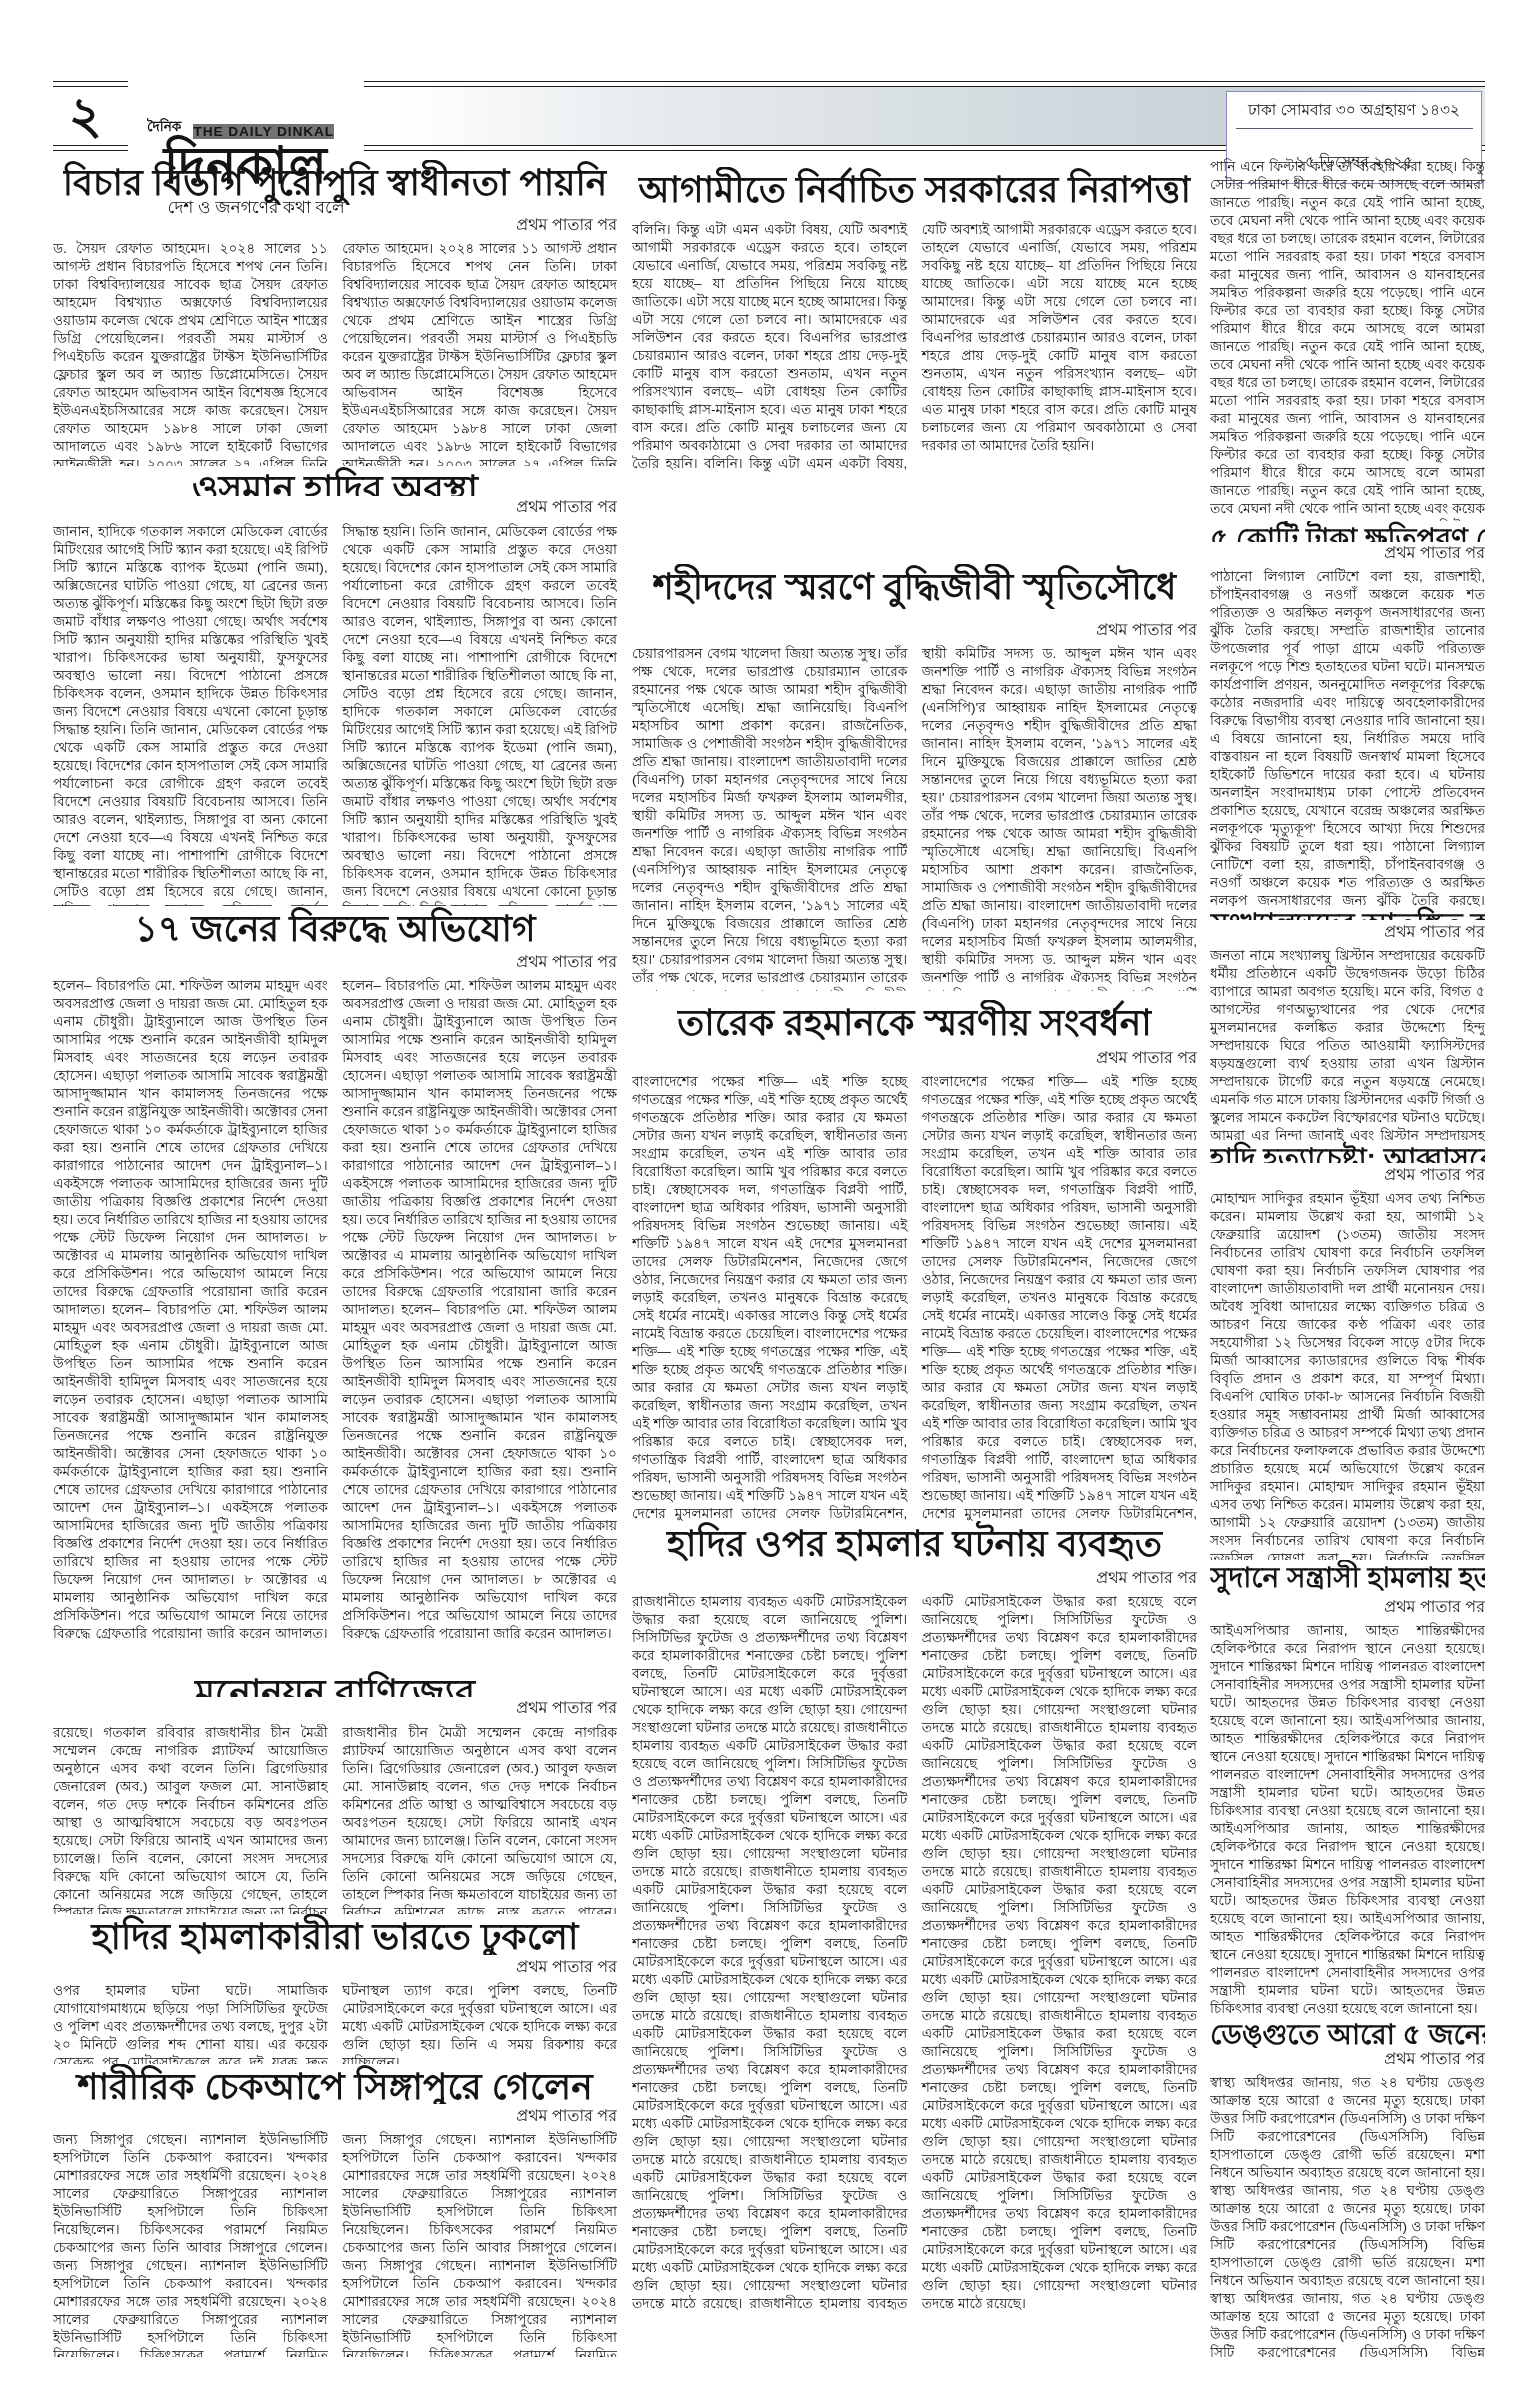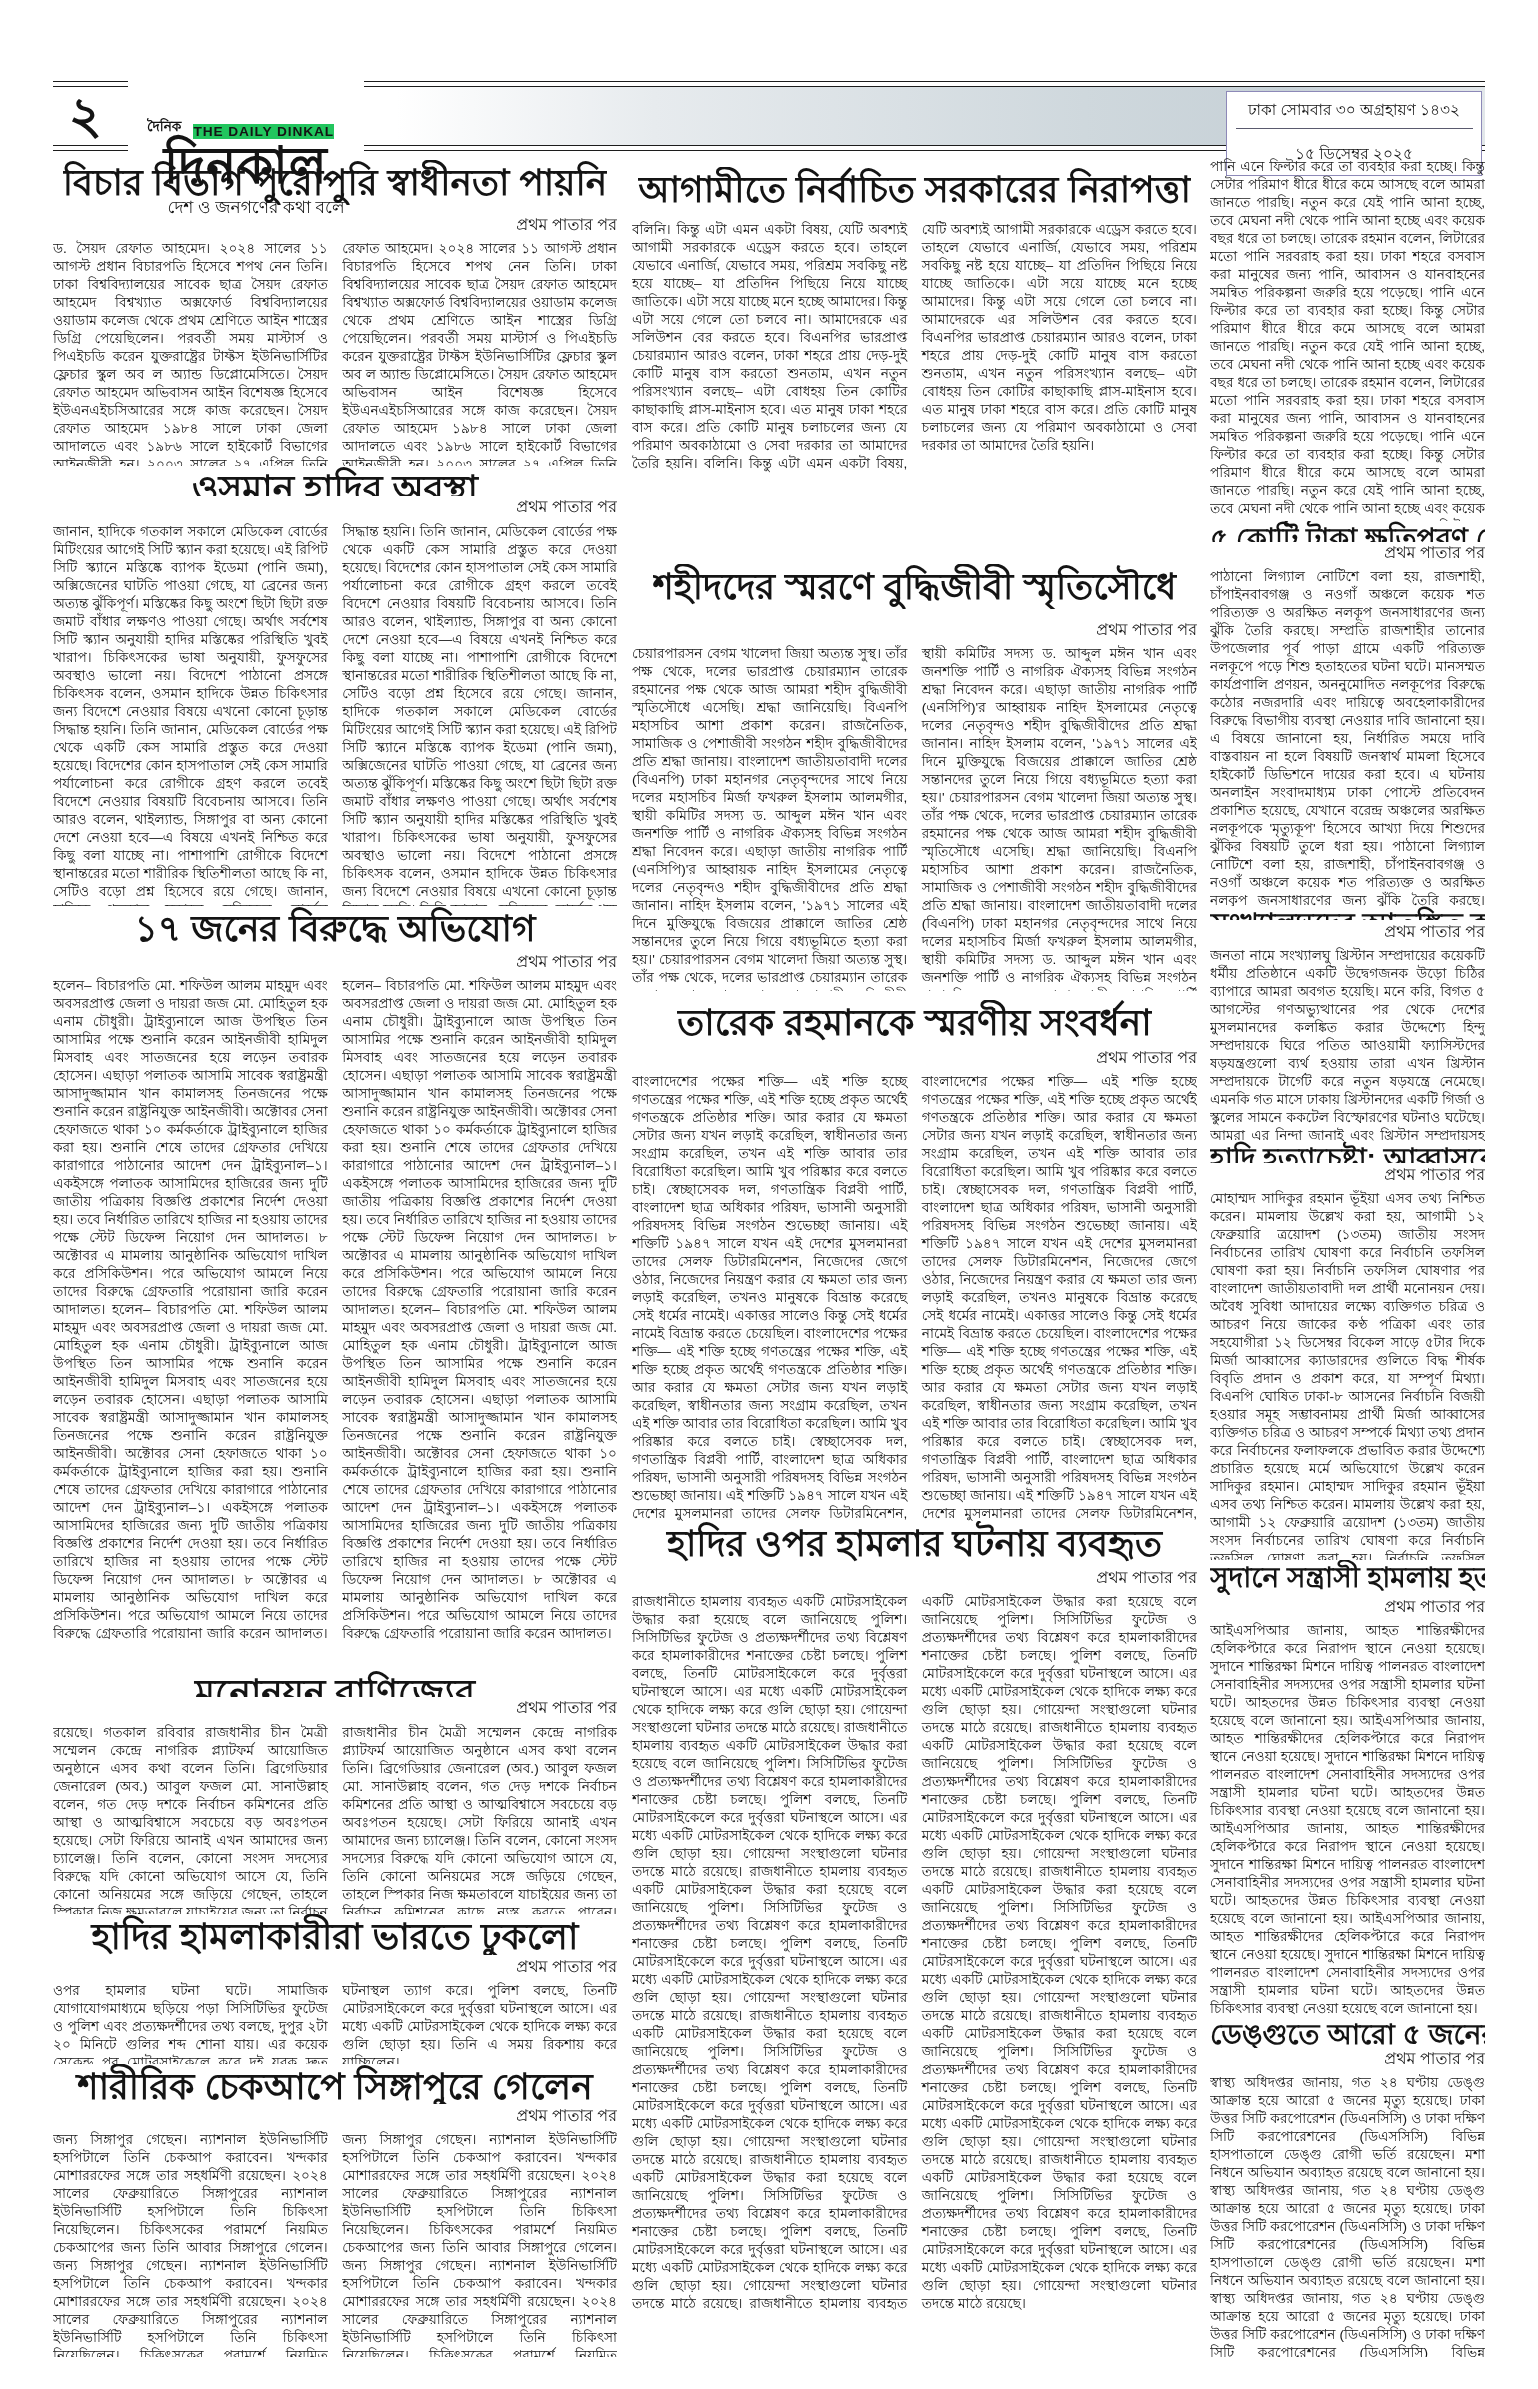--- a/index.html
+++ b/index.html
@@ -24,29 +24,29 @@
   .pagenum {
     position:absolute; left:62px; top:89px; font-size:51px; font-weight:bold;
     background:#fff; padding:0 6.8px; line-height:1.05;
   }
   .brand {
     position:absolute; left:128px; top:79px; background:#ffffff; padding:1.7px 19px 0 19px;
     text-align:left;
   }
   .brand-top { display:flex; align-items:flex-end; gap:12px; }
   .brand-pre { font-size:13.7px; font-weight:bold;margin-top:34px; }
-  .brand-en { font-size:13.7px; font-weight:bold; letter-spacing:0.9px; background:#22c55e; }
+  .brand-en { font-size:13.7px; font-weight:bold; letter-spacing:0.9px; background:#737373; }
   .brand-name { font-size:51px; font-weight:900; line-height:1.05; letter-spacing:0.9px;text-align:center; }
   .tagline { font-size:17px; padding:1.7px 0 0 20.5px; }
   .datebox {
     position:absolute; right:56px; top:91px; width:256px;
     background:#ffffff; border:1.7px solid #8d89b8; text-align:center;
     font-size:15.4px; padding:6px 8.5px 6.8px 8.5px;
   }
-  .datebox .l1 { padding-bottom:4.3px; border-bottom:0.9px solid #5a5a6e; margin-bottom:13px; }
+  .datebox .l1 { padding-bottom:4.3px; border-bottom:0.9px solid #5a5a6e; margin-bottom:21px; }
   .zone { position:absolute; top:158px; height:2199px; display:flex; flex-direction:column; }
   .zl { left:53px;  width:564px; }
   .zm { left:632px; width:565px; }
   .zr { left:1210px; width:275px; }
   .art { overflow:hidden; display:flex; flex-direction:column; }
   .hrow { display:flex; align-items:center; justify-content:flex-start; gap:3px; padding:1.7px 0;flex-direction:column; }
   .dash { height:4.3px; background:#111; flex:1 1 auto; max-width:128px; }
   h2 {
     font-size:36px; font-weight:700; text-align:center; line-height:1.25;
     white-space:nowrap; overflow:hidden;

